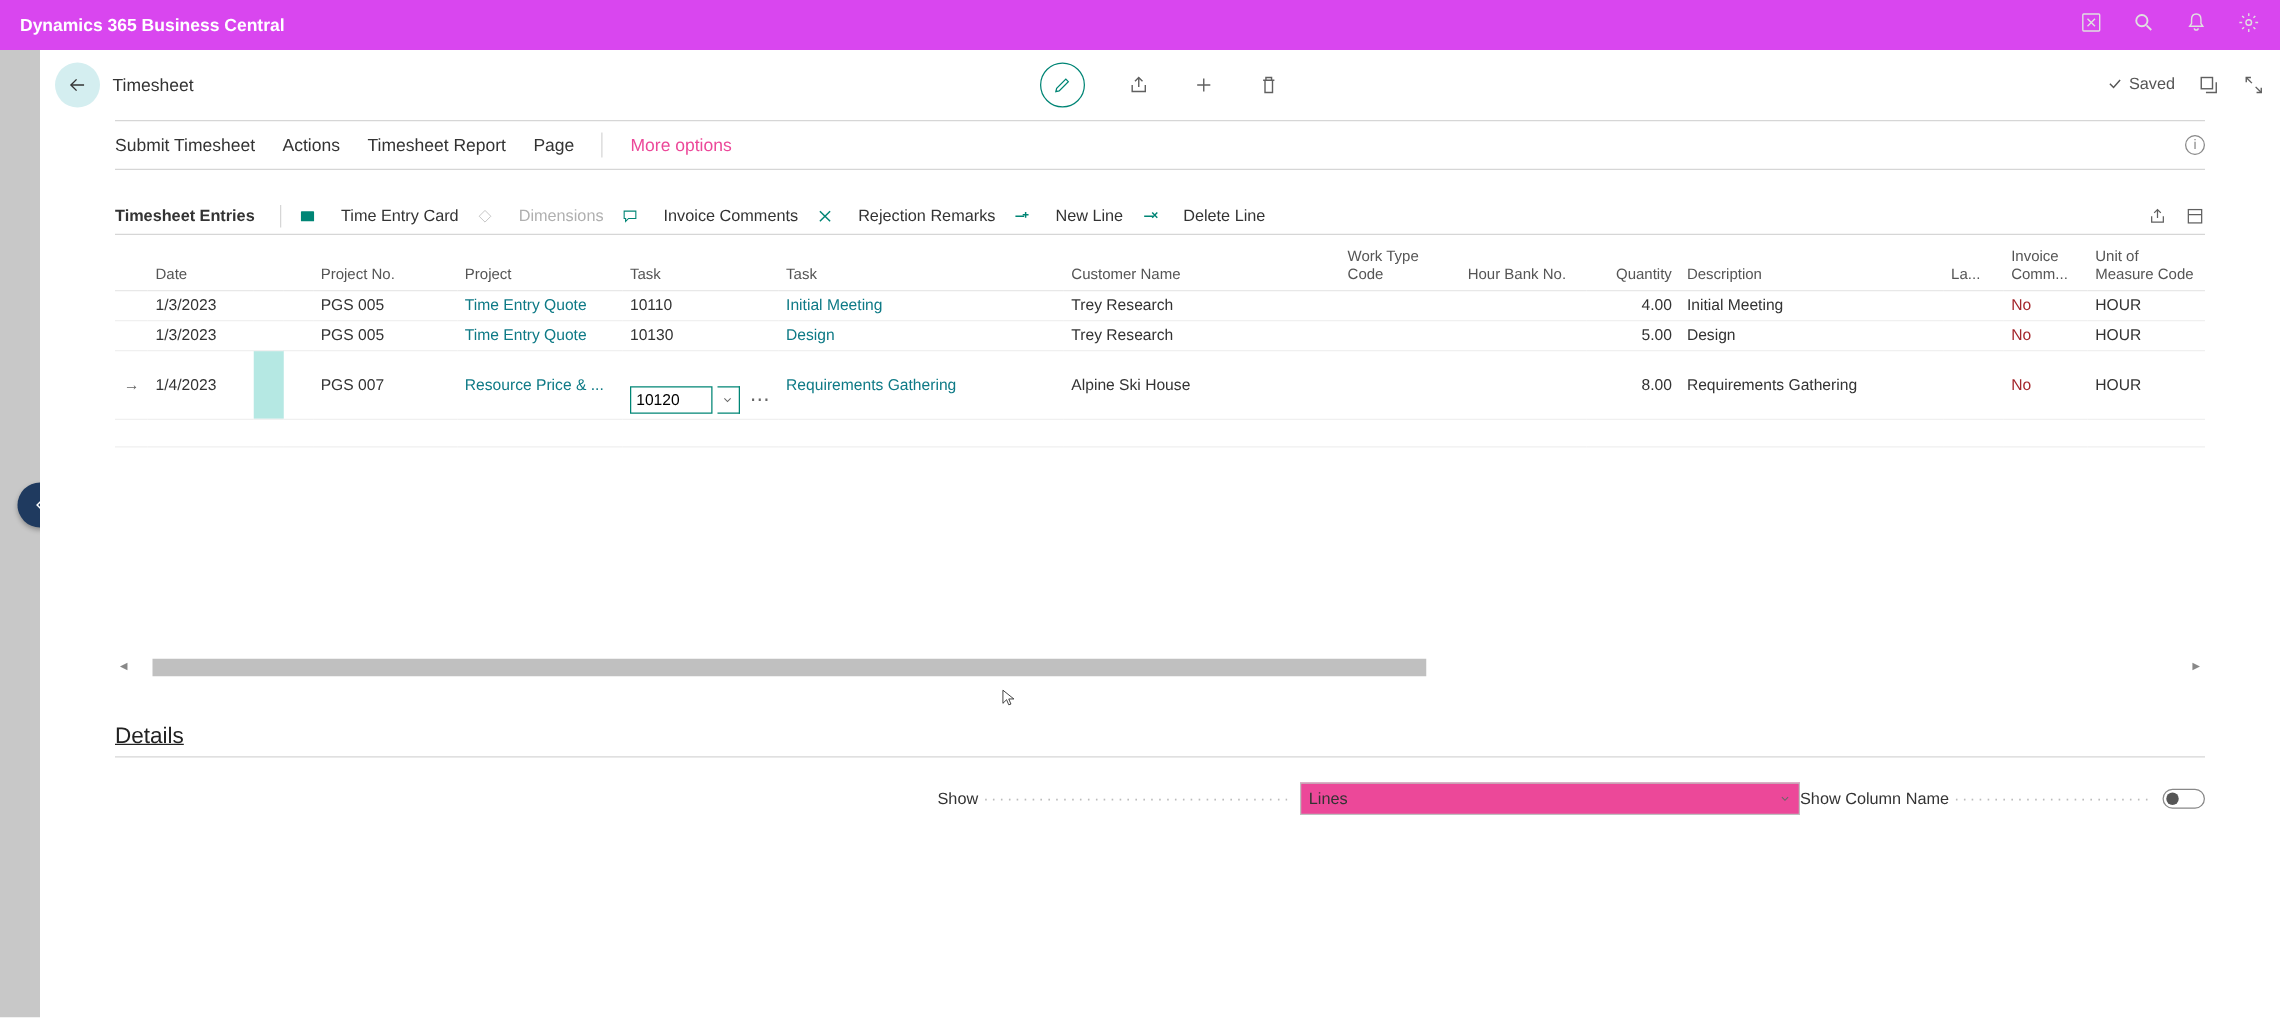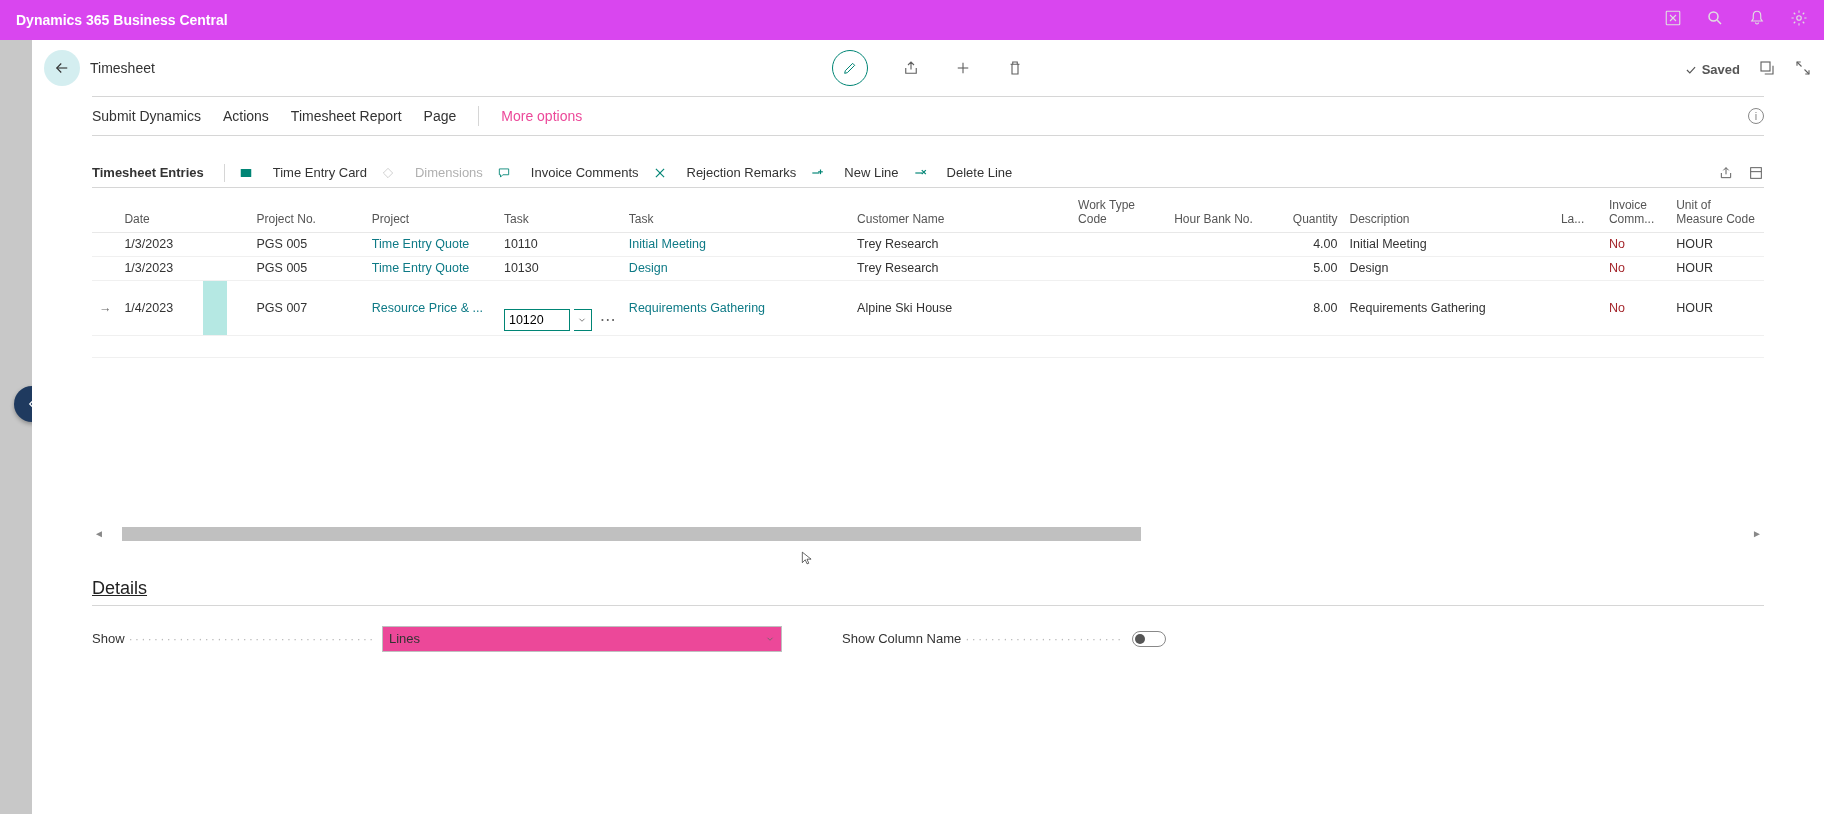--- a/index.html
+++ b/index.html
@@ -22,21 +22,21 @@
 
 .pageheader { height: 56px; display: flex; align-items: center; padding: 0 12px 0 12px; }
 .backcircle { width: 36px; height: 36px; border-radius: 50%; background: #d4eef0; display: flex; align-items: center; justify-content: center; margin-right: 10px; cursor: pointer; }
 .backcircle svg { width: 18px; height: 18px; stroke: #333; fill: none; stroke-width: 1.5; }
 .breadcrumb { font-size: 14px; color: #333; }
 .centericons { position: absolute; left: 50%; transform: translateX(-50%); display: flex; gap: 34px; align-items: center; }
 .editcircle { width: 36px; height: 36px; border: 1px solid #008575; border-radius: 50%; display: flex; align-items: center; justify-content: center; cursor: pointer; }
 .editcircle svg { width: 16px; height: 16px; stroke: #008575; fill: none; stroke-width: 1.5; }
 .iconbtn { width: 18px; height: 18px; cursor: pointer; }
 .iconbtn svg { width: 100%; height: 100%; stroke: #606060; fill: none; stroke-width: 1.5; }
-.rightstatus { margin-left: auto; display: flex; align-items: flex-end; gap: 18px; font-weight: bold; }
+.rightstatus { margin-left: auto; display: flex; align-items: flex-start; gap: 18px; }
 .saved { display: flex; align-items: center; gap: 4px; color: #555; font-size: 13px; }
 .saved svg { width: 14px; height: 14px; stroke: #555; fill: none; stroke-width: 2; }
 
 
 .pagetitle { font-size: 27px; font-weight: 300; color: #222; padding: 0 0 14px 60px; }
 
 
 .menubar { border-top: 1px solid #d6d6d6; border-bottom: 1px solid #d6d6d6; height: 40px; margin: 0 60px; display: flex; align-items: center; gap: 22px; font-size: 14px; color: #333; position: relative; }
 .menubar .mitem { cursor: pointer; }
 .menubar .divider { width: 1px; height: 20px; background: #d6d6d6; }
@@ -73,21 +73,21 @@
 
 
 .hscroll { margin: 168px 60px 0 60px; height: 16px; position: relative; display:flex; align-items:center;}
 .hscroll .arrow { width: 14px; height: 14px; display:flex; align-items:center; justify-content:center; color:#888; font-size:10px;}
 .hscroll .track { flex:1; height: 14px; position: relative; }
 .hscroll .thumb { position: absolute; left: 16px; width: 62%; top: 0; height: 14px; background: #c0c0c0; }
 
 
 .details { margin: 36px 60px 0 60px; }
 .details h3 { font-size: 18px; font-weight: 400; color: #222; border-bottom: 1px solid #d6d6d6; padding-bottom: 6px; text-decoration: underline; }
-.detailsrow { display: flex; gap: 60px; margin-top: 20px; font-size: 13px; color: #333; align-items: center; }
+.detailsrow { display: flex; margin-top: 20px; font-size: 13px; color: #333; align-items: center; justify-content: flex-end; }
 .fieldgroup { display: flex; align-items: center; gap: 10px; }
 .dotlabel { width: 280px; white-space: nowrap; overflow: hidden; }
 .dotlabel::after { content: "·····································································································"; color: #bbb; letter-spacing: 2px; margin-left: 4px; }
 .selectbox { width: 400px; height: 26px; border: 1px solid #bfbfbf; padding: 0 6px; display: flex; align-items: center; justify-content: space-between; background: #ec4899; cursor: pointer; }
 .selectbox svg{width:10px;height:10px;stroke:#666;fill:none;stroke-width:2;}
 .toggle { width: 34px; height: 16px; border: 1px solid #888; border-radius: 10px; position: relative; cursor: pointer; background:#fff;}
 .toggle .knob { width: 10px; height: 10px; border-radius: 50%; background: #555; position: absolute; left: 2px; top: 2px; }
 
 .cursor{position:absolute; left:800px; top:548px; width:14px; height:20px; pointer-events:none;}
 .cursor svg{width:100%;height:100%;}
@@ -168,21 +168,21 @@
             <polyline points="9 4 4 4 4 9"></polyline>
             <polyline points="15 20 20 20 20 15"></polyline>
             <line x1="4" y1="4" x2="10" y2="10"></line>
             <line x1="20" y1="20" x2="14" y2="14"></line>
           </svg></div>
     </div>
   </div>
 
 
   <div class="menubar">
-    <span class="mitem">Submit Dynamics</span>
+    <span class="mitem">Submit Timesheet</span>
     <span class="mitem">Actions</span>
     <span class="mitem">Timesheet Report</span>
     <span class="mitem">Page</span>
     <span class="divider"></span>
     <span class="mitem more">More options</span>
     <span class="info">i</span>
   </div>
 
   <div class="sectionbar">
     <span class="sectionlabel">Timesheet Entries</span>

